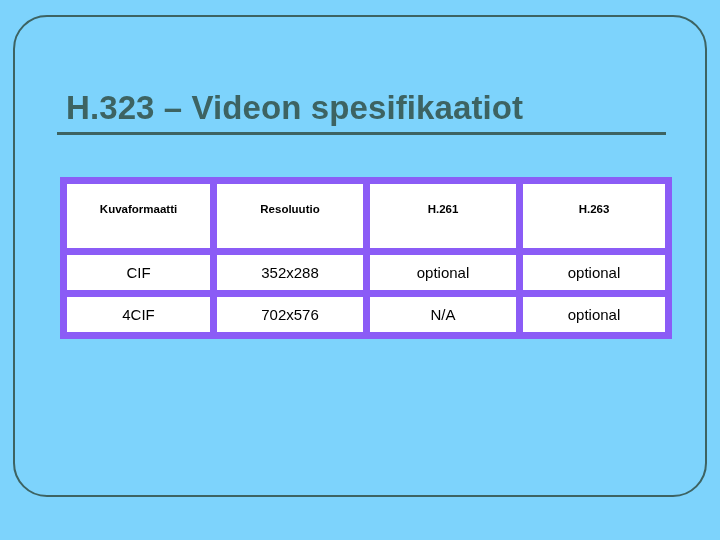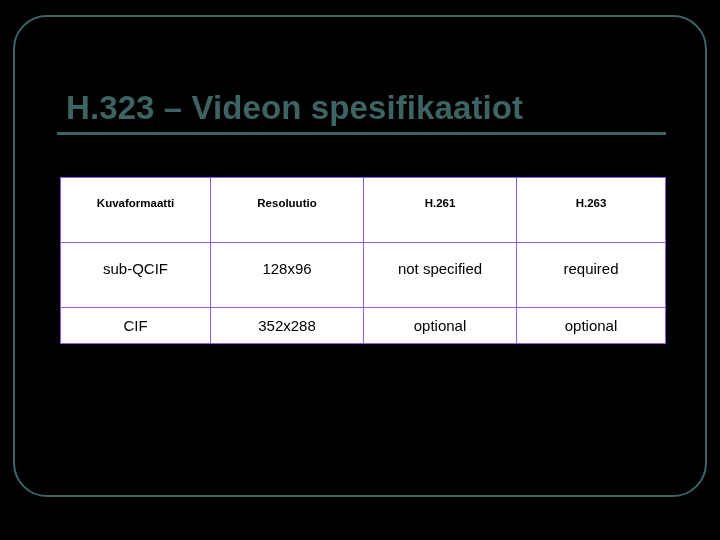--- a/index.html
+++ b/index.html
@@ -14,21 +14,21 @@
     overflow: hidden;
     position: relative;
   }
 
   #slide {
     position: absolute;
     left: 0;
     top: 0;
     width: 720px;
     height: 540px;
-    background: #000000;
+    background: #7dd3fc;
   }
 
   
   #slide-frame {
     position: absolute;
     left: 13px;
     top: 15px;
     width: 694px;
     height: 482px;
     box-sizing: border-box;
@@ -73,21 +73,21 @@
     width: 605px;
   }
   table.spec-table {
     border-collapse: collapse;
     width: 605px;
     table-layout: fixed;
     background: #ffffff;
   }
   table.spec-table td,
   table.spec-table th {
-    border: 1px solid #8b5cf6;
+    border: 7px solid #8b5cf6;
     text-align: center;
     vertical-align: middle;
     color: #000000;
     padding: 0 2px;
   }
   table.spec-table th {
     font-size: 11.5px;
     font-weight: bold;
     font-family: "Liberation Sans", sans-serif;
     height: 50px;
@@ -132,29 +132,29 @@
       </colgroup>
       <thead>
         <tr>
           <th>Kuvaformaatti</th>
           <th>Resoluutio</th>
           <th>H.261</th>
           <th>H.263</th>
         </tr>
       </thead>
       <tbody>
-        <tr class="tall-row">
-          <td>sub-QCIF</td>
-          <td>128x96</td>
-          <td>not specified</td>
-          <td>required</td>
-        </tr>
         <tr>
           <td>CIF</td>
           <td>352x288</td>
           <td>optional</td>
+          <td>optional</td>
+        </tr>
+        <tr>
+          <td>4CIF</td>
+          <td>702x576</td>
+          <td>N/A</td>
           <td>optional</td>
         </tr>
       </tbody>
     </table>
   </div>
 
 </div>
 
 </body></html>

